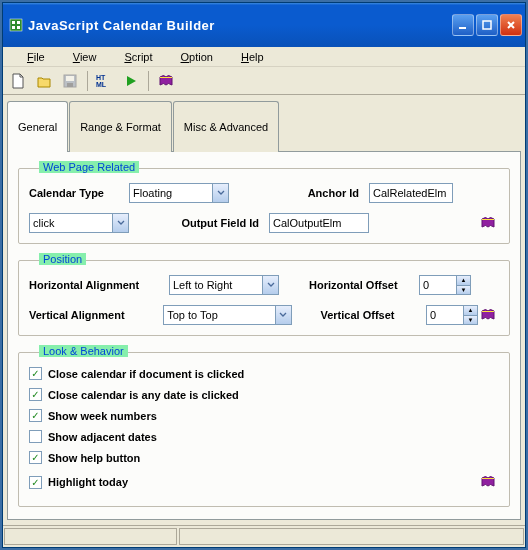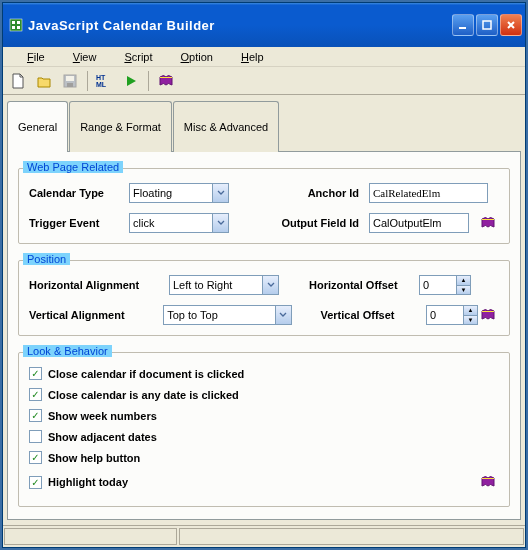--- a/index.html
+++ b/index.html
@@ -133,22 +133,22 @@
 .group {
   border: 1px solid #c0bcb0;
   border-radius: 2px;
   margin: 8px 0 16px 0;
   padding: 14px 10px 10px 10px;
   position: relative;
 }
 .group .legend {
   position: absolute;
   top: -8px;
-  left: 4px;
-  background: #7dd3fc;
+  left: 20px;
+  background: #86efac;
   padding: 0 4px;
   color: #0046d5;
 }
 .row {
   display: flex;
   align-items: center;
   margin-bottom: 10px;
 }
 .row:last-child { margin-bottom: 0; }
 .label {
@@ -340,25 +340,24 @@
         <div class="select" style="width:100px">
           <span>Floating</span>
           <div class="chev">
               <svg width="8" height="6">
                 <path d="M1 1 L4 4 L7 1" fill="none" stroke="#4a6a9a" stroke-width="1.3"></path>
               </svg>
             </div>
         </div>
         <div style="width:40px"></div>
         <div class="label" style="width:100px;text-align:right;padding-right:10px">Anchor Id</div>
-        <input class="input-text" style="width: 119px; font-family: Liberation Serif, serif;" value="CalRelatedElm">
+        <input class="input-text" style="width: 84px;" value="CalRelatedElm">
       </div>
 
       <div class="row">
-        <div class="label" style="width:100px">Trigger Event</div>
         <div class="select" style="width:100px">
           <span>click</span>
           <div class="chev">
               <svg width="8" height="6">
                 <path d="M1 1 L4 4 L7 1" fill="none" stroke="#4a6a9a" stroke-width="1.3"></path>
               </svg>
             </div>
         </div>
         <div style="width:40px"></div>
         <div class="label" style="width:100px;text-align:right;padding-right:10px">Output Field Id</div>

